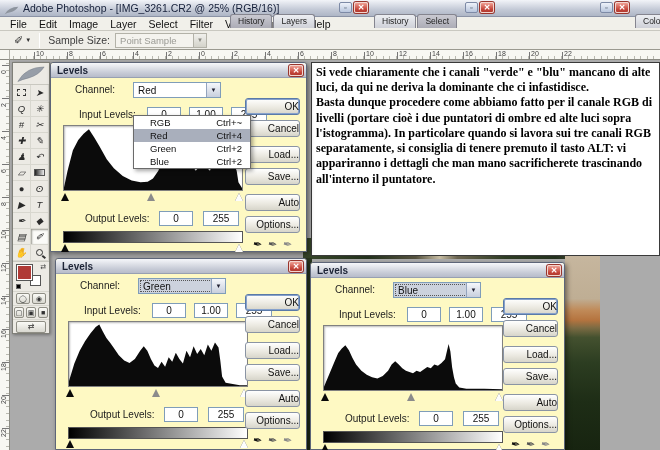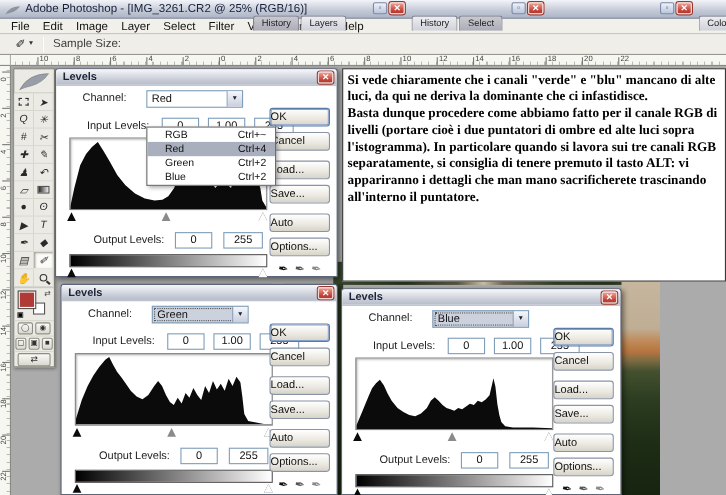--- a/index.html
+++ b/index.html
@@ -96,21 +96,21 @@
   .photo-b{position:absolute;left:565px;top:256px;width:35px;height:194px;z-index:1;
     background:linear-gradient(#c6b69e 0%,#bfae94 22%,#c08a58 28%,#b5743f 33%,#7c6b43 37%,#44512f 42%,#2c3d21 55%,#1e2d16 75%,#172410 100%);}
   .photo-c{position:absolute;left:303px;top:258px;width:9px;height:192px;z-index:1;
     background:linear-gradient(#2c3a22,#1d2a16);}
   .notebox{position:absolute;left:311px;top:62px;width:349px;height:194px;background:#fff;
     border:1px solid #3a3a3a;z-index:2;padding:2px 4px;overflow:hidden;}
   .notebox p{margin:0;font-family:"Liberation Serif",serif;font-weight:bold;font-size:12px;
     line-height:1.27;color:#000;}
 
   
-  .dlg{position:absolute;width:257px;height:190px;background:#ffffff;border:1px solid #5d6578;
+  .dlg{position:absolute;width:257px;height:190px;background:#fef9c3;border:1px solid #5d6578;
     border-radius:3px 3px 0 0;box-shadow:2px 2px 5px rgba(0,0,0,.45);z-index:6;}
   .dlg0{left:50px;top:62px;}
   .dlg1{left:55px;top:258px;width:252px;height:192px;}
   .dlg2{left:310px;top:262px;width:255px;height:188px;}
   .dlg-title{height:15px;background:linear-gradient(#f6f7fa,#c7cbd6 70%,#b7bcca);
     border-bottom:1px solid #97a0b2;border-radius:3px 3px 0 0;display:flex;align-items:center;
     justify-content:space-between;padding:0 3px 0 6px;}
   .dlg-title .t{font-size:10px;font-weight:bold;color:#1d2436;}
   .dlg-body{position:absolute;left:0;top:15px;right:0;bottom:0;}
   .lbl{position:absolute;font-size:10px;color:#1c1c1c;white-space:nowrap;}
@@ -128,21 +128,21 @@
   .slider-strip{position:absolute;left:12px;top:129px;width:180px;height:10px;}
   .tri{position:absolute;top:1px;width:0;height:0;border-left:4px solid transparent;
     border-right:4px solid transparent;border-bottom:8px solid #0a0a0a;}
   .tri.gray{border-bottom-color:#8b8b8b;}
   .tri.white{border-bottom-color:#fdfdfd;filter:drop-shadow(0 0 0.7px #444);}
   .grad-bar{position:absolute;left:12px;top:168px;width:180px;height:12px;
     background:linear-gradient(90deg,#000,#fff);border:1px solid #555;}
   .grad-strip{position:absolute;left:12px;top:181px;width:180px;height:9px;}
   .btncol{position:absolute;right:5px;top:20px;width:56px;}
   .xpbtn{position:absolute;left:0;width:55px;height:17px;background:linear-gradient(#ffffff,#eceae2 55%,#d7d5ca);
-    border:1px solid #8a94a4;border-radius:3px;font-size:10px;color:#111;text-align:left;line-height:15px;}
+    border:1px solid #8a94a4;border-radius:3px;font-size:10px;color:#111;text-align:right;line-height:15px;}
   .xpbtn.default{box-shadow:inset 0 0 0 1px #86a1cc;border-color:#5a7aa8;}
   .droppers{position:absolute;left:8px;top:140px;display:flex;gap:6px;}
   .dropper{font-size:11px;color:#111;transform:rotate(8deg);}
   .previewrow{position:absolute;left:2px;top:160px;display:flex;align-items:center;gap:3px;}
   .checkbox{width:11px;height:11px;background:#fff;border:1px solid #7f9db9;font-size:9px;
     line-height:10px;text-align:center;color:#2f9e33;font-weight:bold;}
   .previewrow .plabel{font-size:10px;color:#1c1c1c;}
   
   .chanlist{position:absolute;left:82px;top:37px;width:118px;background:#fff;border:1px solid #6a6a6a;
     box-shadow:2px 2px 4px rgba(0,0,0,.35);z-index:9;}
@@ -213,20 +213,24 @@
       </div>
   </div>
 
   <div class="optionsbar">
     <span class="opt-tool">
       <span class="glyph-dropper">✐</span>
       <span class="opt-caret">▼</span>
     </span>
     <span class="opt-sep"></span>
     <span class="opt-label">Sample Size:</span>
+    <span class="opt-combo">
+      <span>Point Sample</span>
+      <span class="arrow">▼</span>
+    </span>
   </div>
   <div class="well-toggle" style="top:33px;">↗</div>
   <div class="well" style="top:36px;">
 
   <span class="welltab">Brushes</span>
       <span class="welltab">Tool Presets</span>
       <span class="welltab">Layer Comps</span>
     </div>
 
   <div class="hruler" id="hruler">

